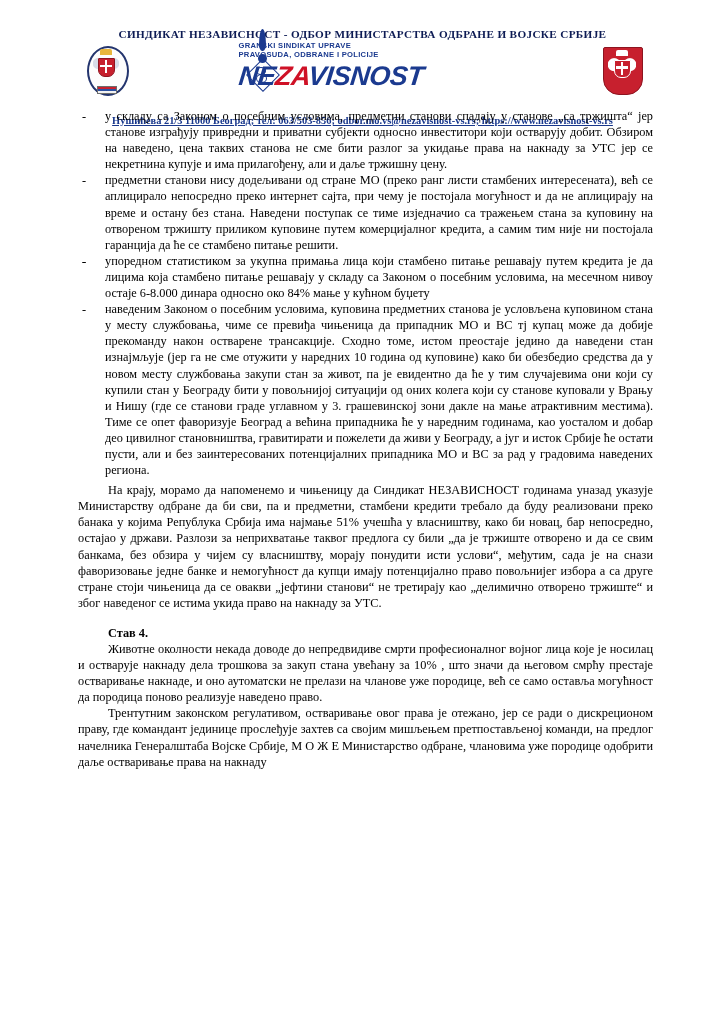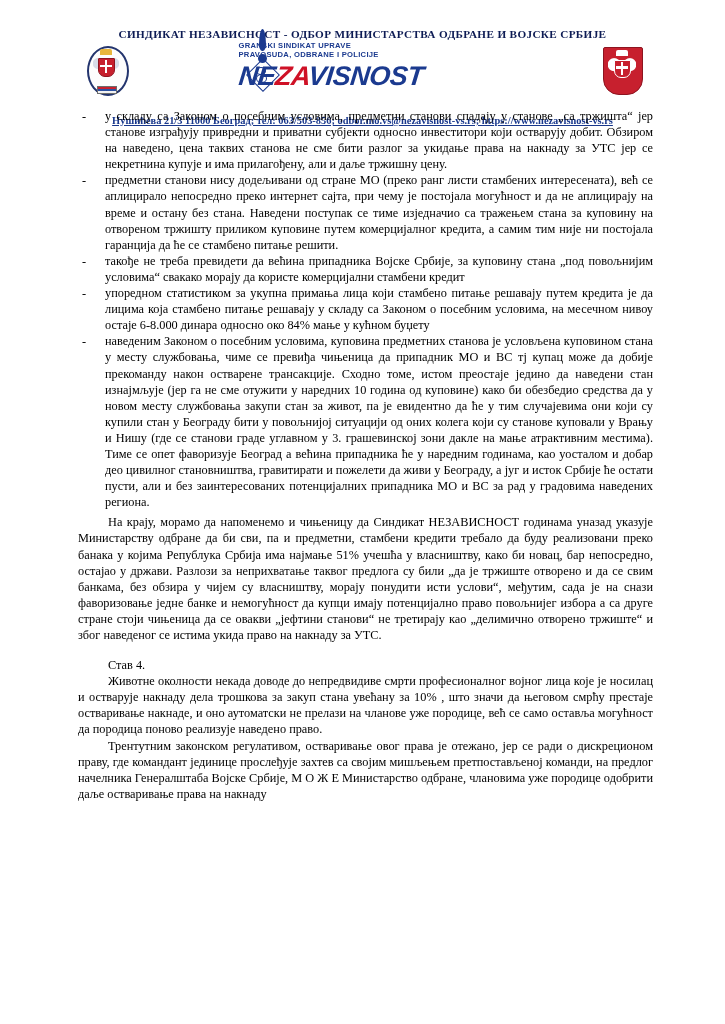--- a/index.html
+++ b/index.html
@@ -244,21 +244,21 @@
     text-justify: inter-word;
     font-size: 12.3px;
     line-height: 16.1px;
     margin: 0;
     text-indent: 30px;
   }
   p.gap-top { margin-top: 4px; }
   .stav-head {
     font-size: 12.3px;
     line-height: 16.1px;
-    font-weight: normal;
+    font-weight: bold;
     margin: 14px 0 0 0;
     text-indent: 30px;
   }
 </style>
 </head>
 <body>
 
 <div class="page">
 
   <div class="header">
@@ -320,21 +320,20 @@
       <li class="bullet-item">
         <span class="dash">-</span>
         <span>у складу са Законом о посебним условима, предметни станови спадају у станове „са тржишта“ јер станове изграђују привредни и приватни субјекти односно инвеститори који остварују добит. Обзиром на наведено, цена таквих станова не сме бити разлог за укидање права на накнаду за УТС јер се некретнина купује и има прилагођену, али и даље тржишну цену.</span>
       </li>
       <li class="bullet-item">
         <span class="dash">-</span>
         <span>предметни станови нису додељивани од стране МО (преко ранг листи стамбених интересената), већ се аплицирало непосредно преко интернет сајта, при чему је постојала могућност и да не аплицирају на време и остану без стана. Наведени поступак се тиме изједначио са тражењем стана за куповину на отвореном тржишту приликом куповине путем комерцијалног кредита, а самим тим није ни постојала гаранција да ће се стамбено питање решити.</span>
       </li>
       <li class="bullet-item">
         <span class="dash">-</span>
-        <span>такође не треба превидети да већина припадника Војске Србије, за куповину стана „под повољнијим условима“ свакако морају да користе комерцијални стамбени кредит</span>
       </li>
       <li class="bullet-item">
         <span class="dash">-</span>
         <span>упоредном статистиком за укупна примања лица који стамбено питање решавају путем кредита је да лицима која стамбено питање решавају у складу са Законом о посебним условима, на месечном нивоу остаје 6-8.000 динара односно око 84% мање у кућном буџету</span>
       </li>
       <li class="bullet-item">
         <span class="dash">-</span>
         <span>наведеним Законом о посебним условима, куповина предметних станова је условљена куповином стана у месту службовања, чиме се превиђа чињеница да припадник МО и ВС тј купац може да добије прекоманду након остварене трансакције. Сходно томе, истом преостаје једино да наведени стан изнајмљује (јер га не сме отужити у наредних 10 година од куповине) како би обезбедио средства да у новом месту службовања закупи стан за живот, па је евидентно да ће у тим случајевима они који су купили стан у Београду бити у повољнијој ситуацији од оних колега који су станове куповали у Врању и Нишу (где се станови граде углавном у 3. грашевинској зони дакле на мање атрактивним местима). Тиме се опет фаворизује Београд а већина припадника ће у наредним годинама, као уосталом и добар део цивилног становништва, гравитирати и пожелети да живи у Београду, а југ и исток Србије ће остати пусти, али и без заинтересованих потенцијалних припадника МО и ВС за рад у градовима наведених региона.</span>
       </li>
     </ul>

